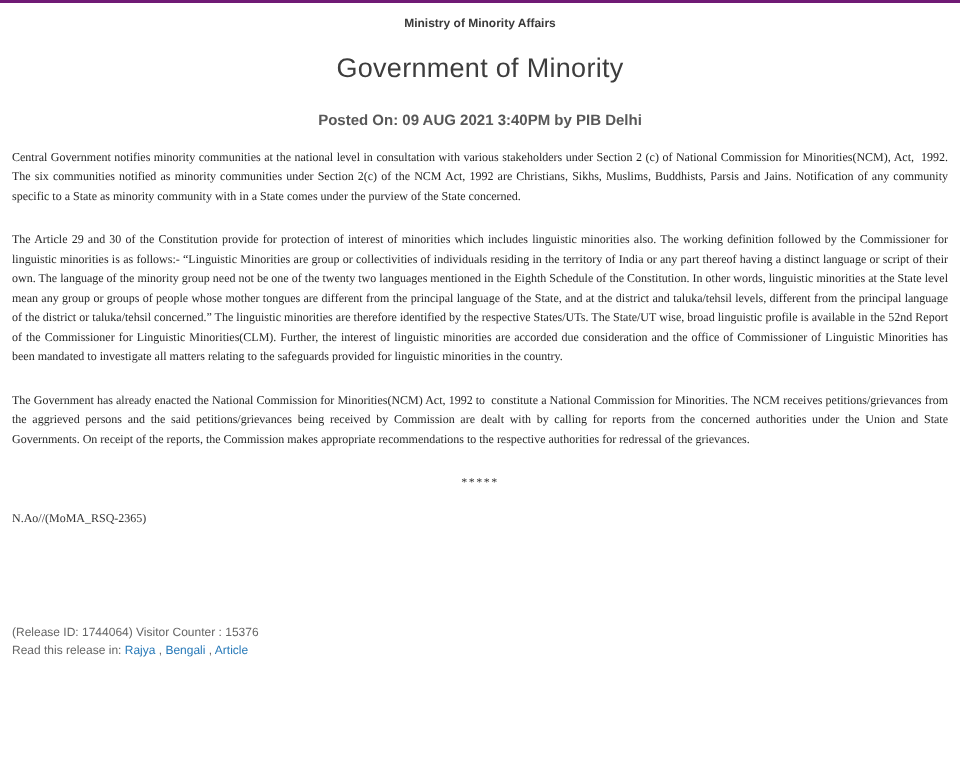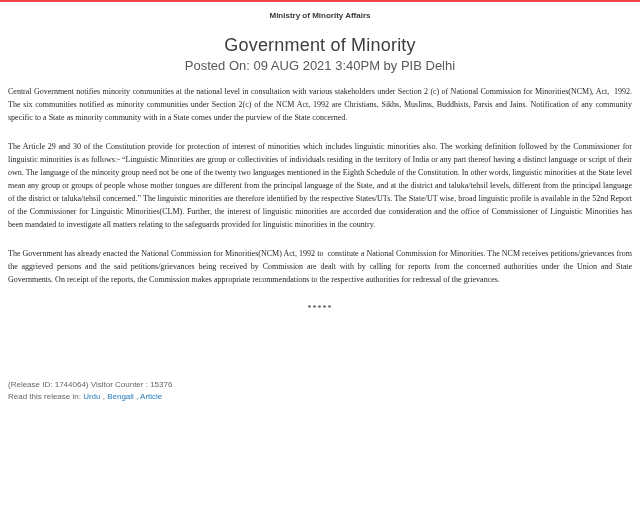--- a/index.html
+++ b/index.html
@@ -1,43 +1,43 @@
 <!DOCTYPE html>
 <html><head>
 <meta charset="utf-8">
 <style>
   * { margin: 0; padding: 0; box-sizing: border-box; }
   html, body { background: #ffffff; }
   .page {
     width: 640px;
     height: 518px;
     background: #ffffff;
-    border-top: 2px solid #ef4444;
+    border-top: 2px solid #701a75;
     padding: 0 8px;
     overflow: hidden;
     font-family: "Liberation Sans", sans-serif;
   }
   .header { text-align: center; }
   .ministry {
     margin-top: 9px;
     font-size: 8px;
     font-weight: bold;
     color: #3a3a3a;
   }
   .title {
     margin-top: 15px;
     font-size: 18px;
     font-weight: normal;
     color: #3d3d3d;
     letter-spacing: 0.2px;
   }
   .posted-on {
-    margin-top: 2px;
-    font-size: 13px;
-    font-weight: normal;
+    margin-top: 19px;
+    font-size: 10px;
+    font-weight: bold;
     color: #585858;
   }
   .content {
     margin-top: 12px;
     font-family: "Liberation Serif", serif;
     font-size: 8px;
     line-height: 13px;
     color: #262626;
   }
   .content p.para {
@@ -84,24 +84,25 @@
     <div class="ministry">Ministry of Minority Affairs</div>
     <h1 class="title">Government of Minority</h1>
     <div class="posted-on">Posted On: 09 AUG 2021 3:40PM by PIB Delhi</div>
   </div>
 
   <div class="content">
     <p class="para">Central Government notifies minority communities at the national level in consultation with various stakeholders under Section 2 (c) of National Commission for Minorities(NCM), Act,  1992.  The six communities notified as minority communities under Section 2(c) of the NCM Act, 1992 are Christians, Sikhs, Muslims, Buddhists, Parsis and Jains. Notification of any community specific to a State as minority community with in a State comes under the purview of the State concerned.</p>
     <p class="para">The Article 29 and 30 of the Constitution provide for protection of interest of minorities which includes linguistic minorities also. The working definition followed by the Commissioner for linguistic minorities is as follows:- “Linguistic Minorities are group or collectivities of individuals residing in the territory of India or any part thereof having a distinct language or script of their own. The language of the minority group need not be one of the twenty two languages mentioned in the Eighth Schedule of the Constitution. In other words, linguistic minorities at the State level mean any group or groups of people whose mother tongues are different from the principal language of the State, and at the district and taluka/tehsil levels, different from the principal language of the district or taluka/tehsil concerned.” The linguistic minorities are therefore identified by the respective States/UTs. The State/UT wise, broad linguistic profile is available in the 52nd Report of the Commissioner for Linguistic Minorities(CLM). Further, the interest of linguistic minorities are accorded due consideration and the office of Commissioner of Linguistic Minorities has been mandated to investigate all matters relating to the safeguards provided for linguistic minorities in the country.</p>
     <p class="para">The Government has already enacted the National Commission for Minorities(NCM) Act, 1992 to  constitute a National Commission for Minorities. The NCM receives petitions/grievances from the aggrieved persons and the said petitions/grievances being received by Commission are dealt with by calling for reports from the concerned authorities under the Union and State Governments. On receipt of the reports, the Commission makes appropriate recommendations to the respective authorities for redressal of the grievances.</p>
     <div class="separator">*****</div>
+    <div class="reference">N.Ao//(MoMA_RSQ-2365)</div>
   </div>
 
   <div class="footer">
     <div>
       <span>(Release ID: 1744064) Visitor Counter : 15376</span>
     </div>
     <div>
-      <span>Read this release in: </span><a href="#">Urdu</a><span> , </span><a href="#">Bengali</a><span> , </span><a href="#">Article</a>
+      <span>Read this release in: </span><a href="#">Rajya</a><span> , </span><a href="#">Bengali</a><span> , </span><a href="#">Article</a>
     </div>
   </div>
 
 </div>
 
 </body></html>

